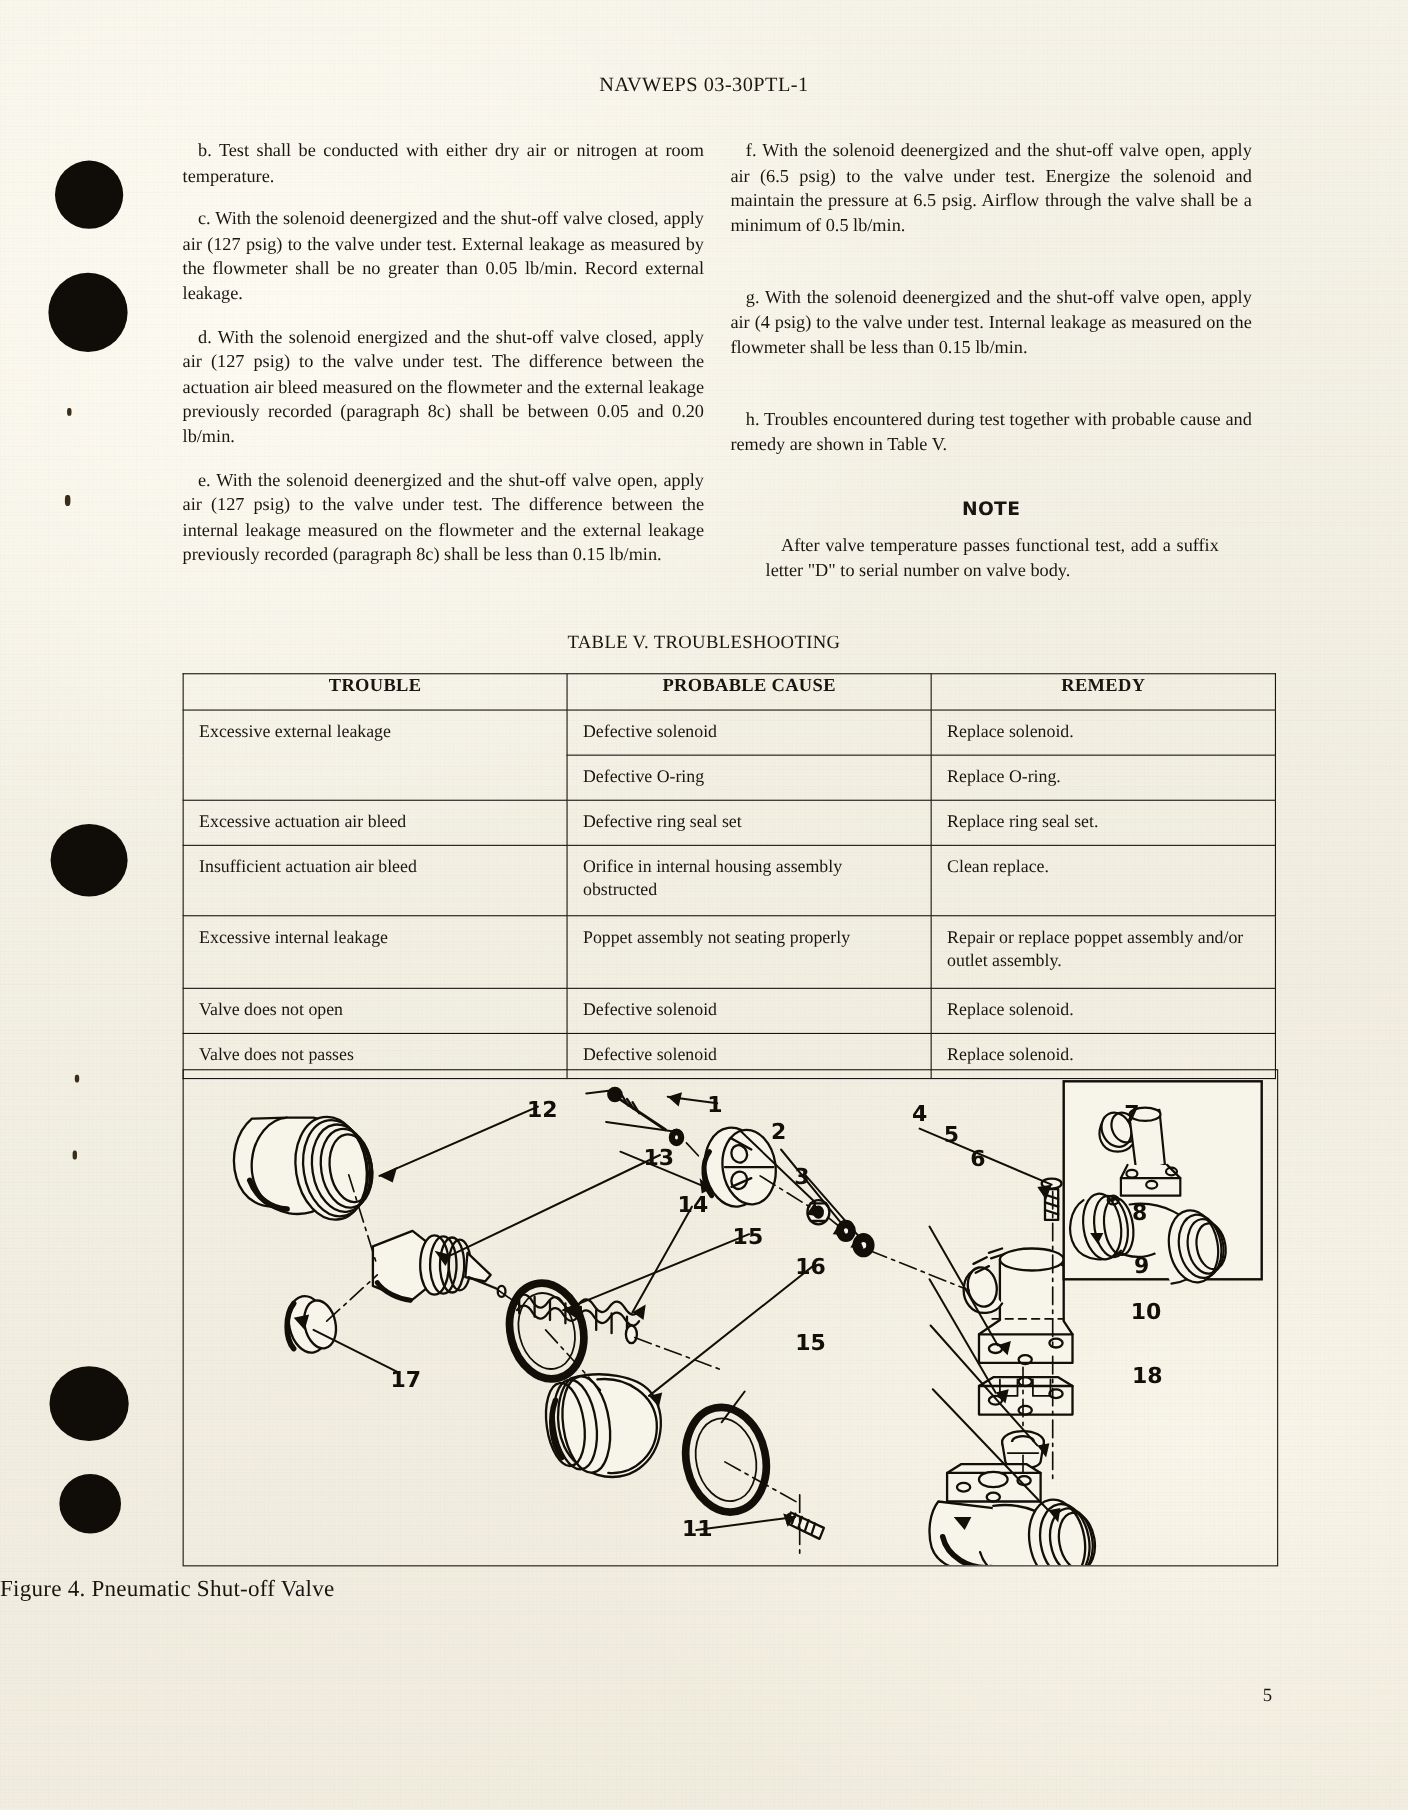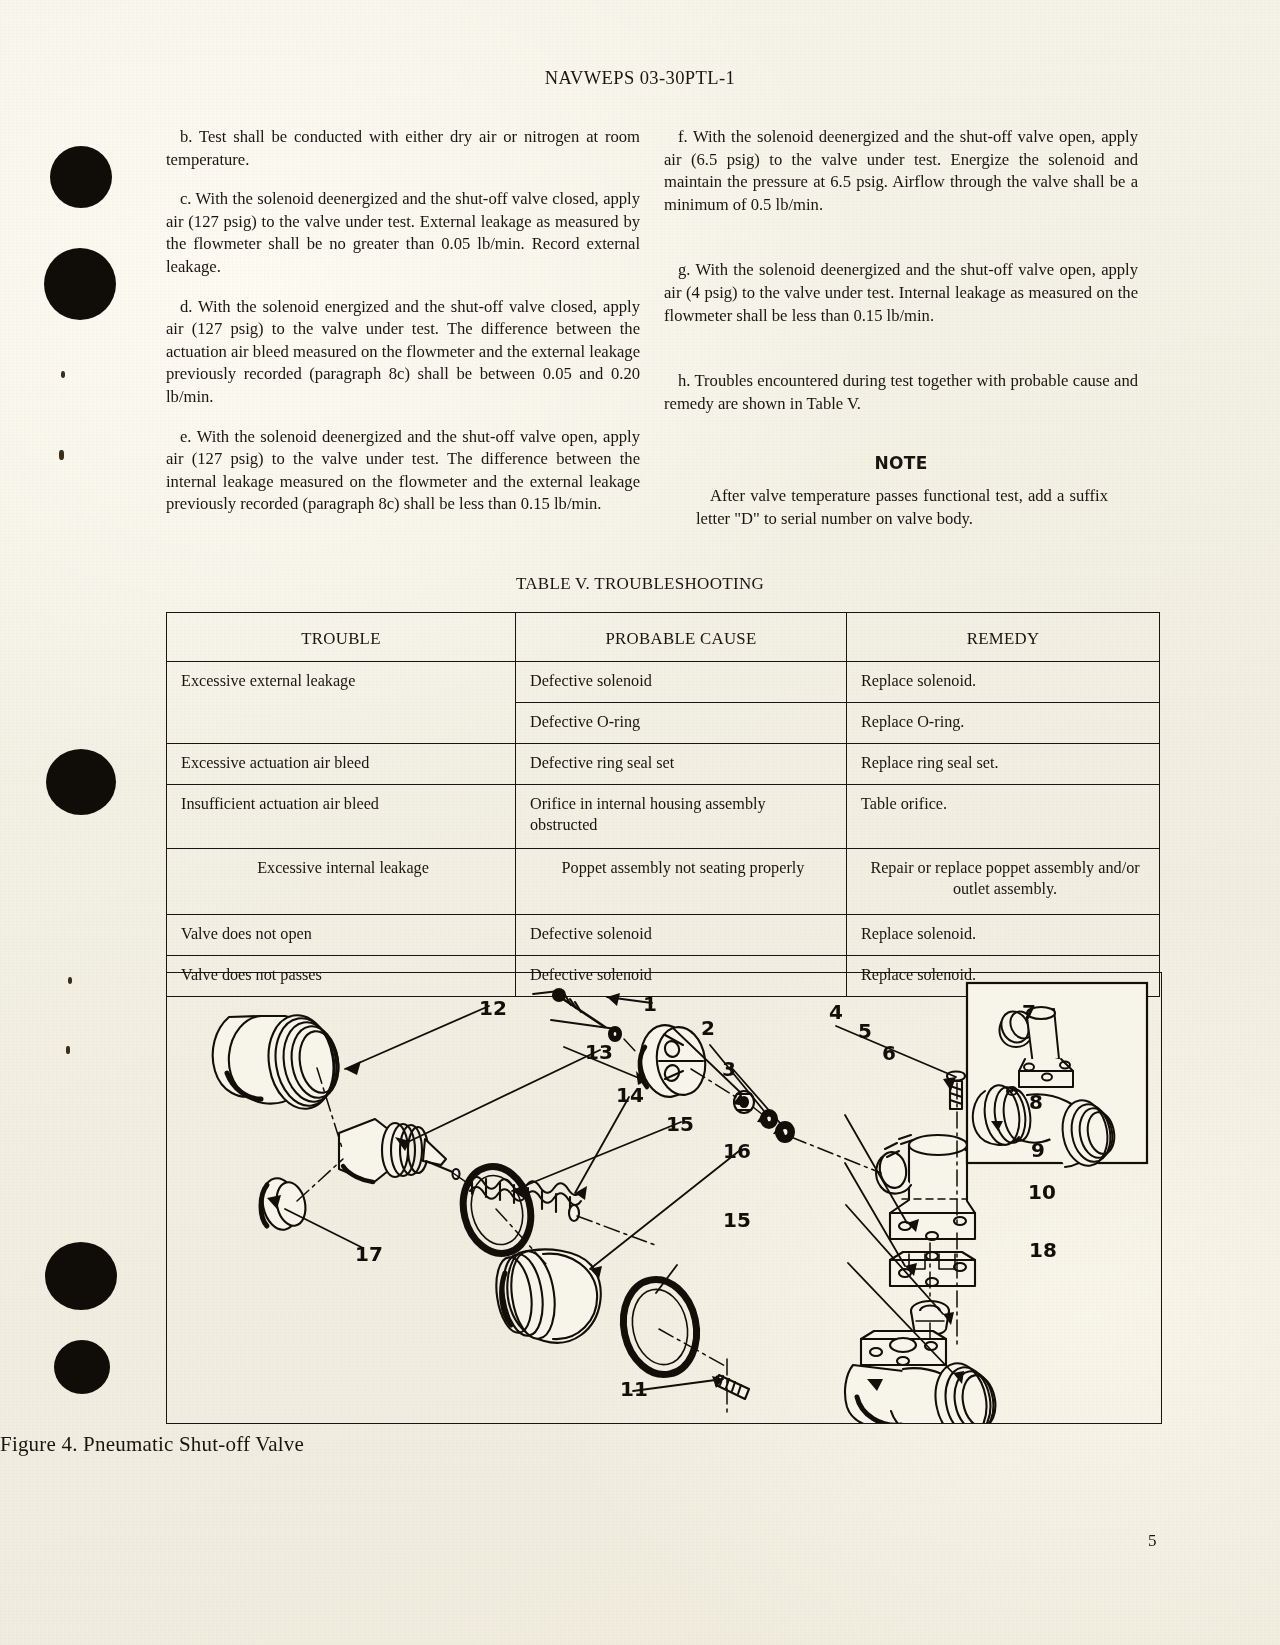--- a/index.html
+++ b/index.html
@@ -113,38 +113,38 @@
     top: 612px;
     left: 166px;
     width: 994px;
     border-collapse: collapse;
     font-size: 16.2px;
   }
   table.tbl, table.tbl th, table.tbl td {
     border: 1.6px solid #1a1510;
   }
   table.tbl th {
-    font-weight: normal;
+    font-weight: bold;
     text-align: center;
-    padding: 16px 6px 12px 6px;
+    padding: 0 6px 12px 6px;
     font-size: 16.8px;
     letter-spacing: 0.3px;
   }
   table.tbl td {
     padding: 9px 10px 10px 14px;
     vertical-align: top;
     line-height: 21px;
   }
   td.c-trouble { width: 324px; padding-left: 24px; margin-left: 36px; }
   td.c-cause   { width: 306px; padding-left: 26px; }
   td.c-remedy  { padding-left: 28px; }
   th.c-trouble { width: 324px; }
   th.c-cause   { width: 306px; }
   td.tall { height: 44px; }
-  td.tall2 { height: 46px; text-align: center; }
+  td.tall2 { height: 46px; }
 
   
   .figure-box {
     position: absolute;
     top: 972px;
     left: 166px;
     width: 994px;
     height: 450px;
     border: 1.8px solid #1a1510;
     background: transparent;
@@ -232,21 +232,21 @@
       <td class="c-remedy">Replace O-ring.</td>
     </tr>
     <tr>
       <td class="c-trouble">Excessive actuation air bleed</td>
       <td class="c-cause">Defective ring seal set</td>
       <td class="c-remedy">Replace ring seal set.</td>
     </tr>
     <tr>
       <td class="c-trouble tall">Insufficient actuation air bleed</td>
       <td class="c-cause tall">Orifice in internal housing assembly obstructed</td>
-      <td class="c-remedy tall">Table orifice.</td>
+      <td class="c-remedy tall">Clean replace.</td>
     </tr>
     <tr>
       <td class="c-trouble tall2">Excessive internal leakage</td>
       <td class="c-cause tall2">Poppet assembly not seating properly</td>
       <td class="c-remedy tall2">Repair or replace poppet assembly and/or outlet assembly.</td>
     </tr>
     <tr>
       <td class="c-trouble">Valve does not open</td>
       <td class="c-cause">Defective solenoid</td>
       <td class="c-remedy">Replace solenoid.</td>

